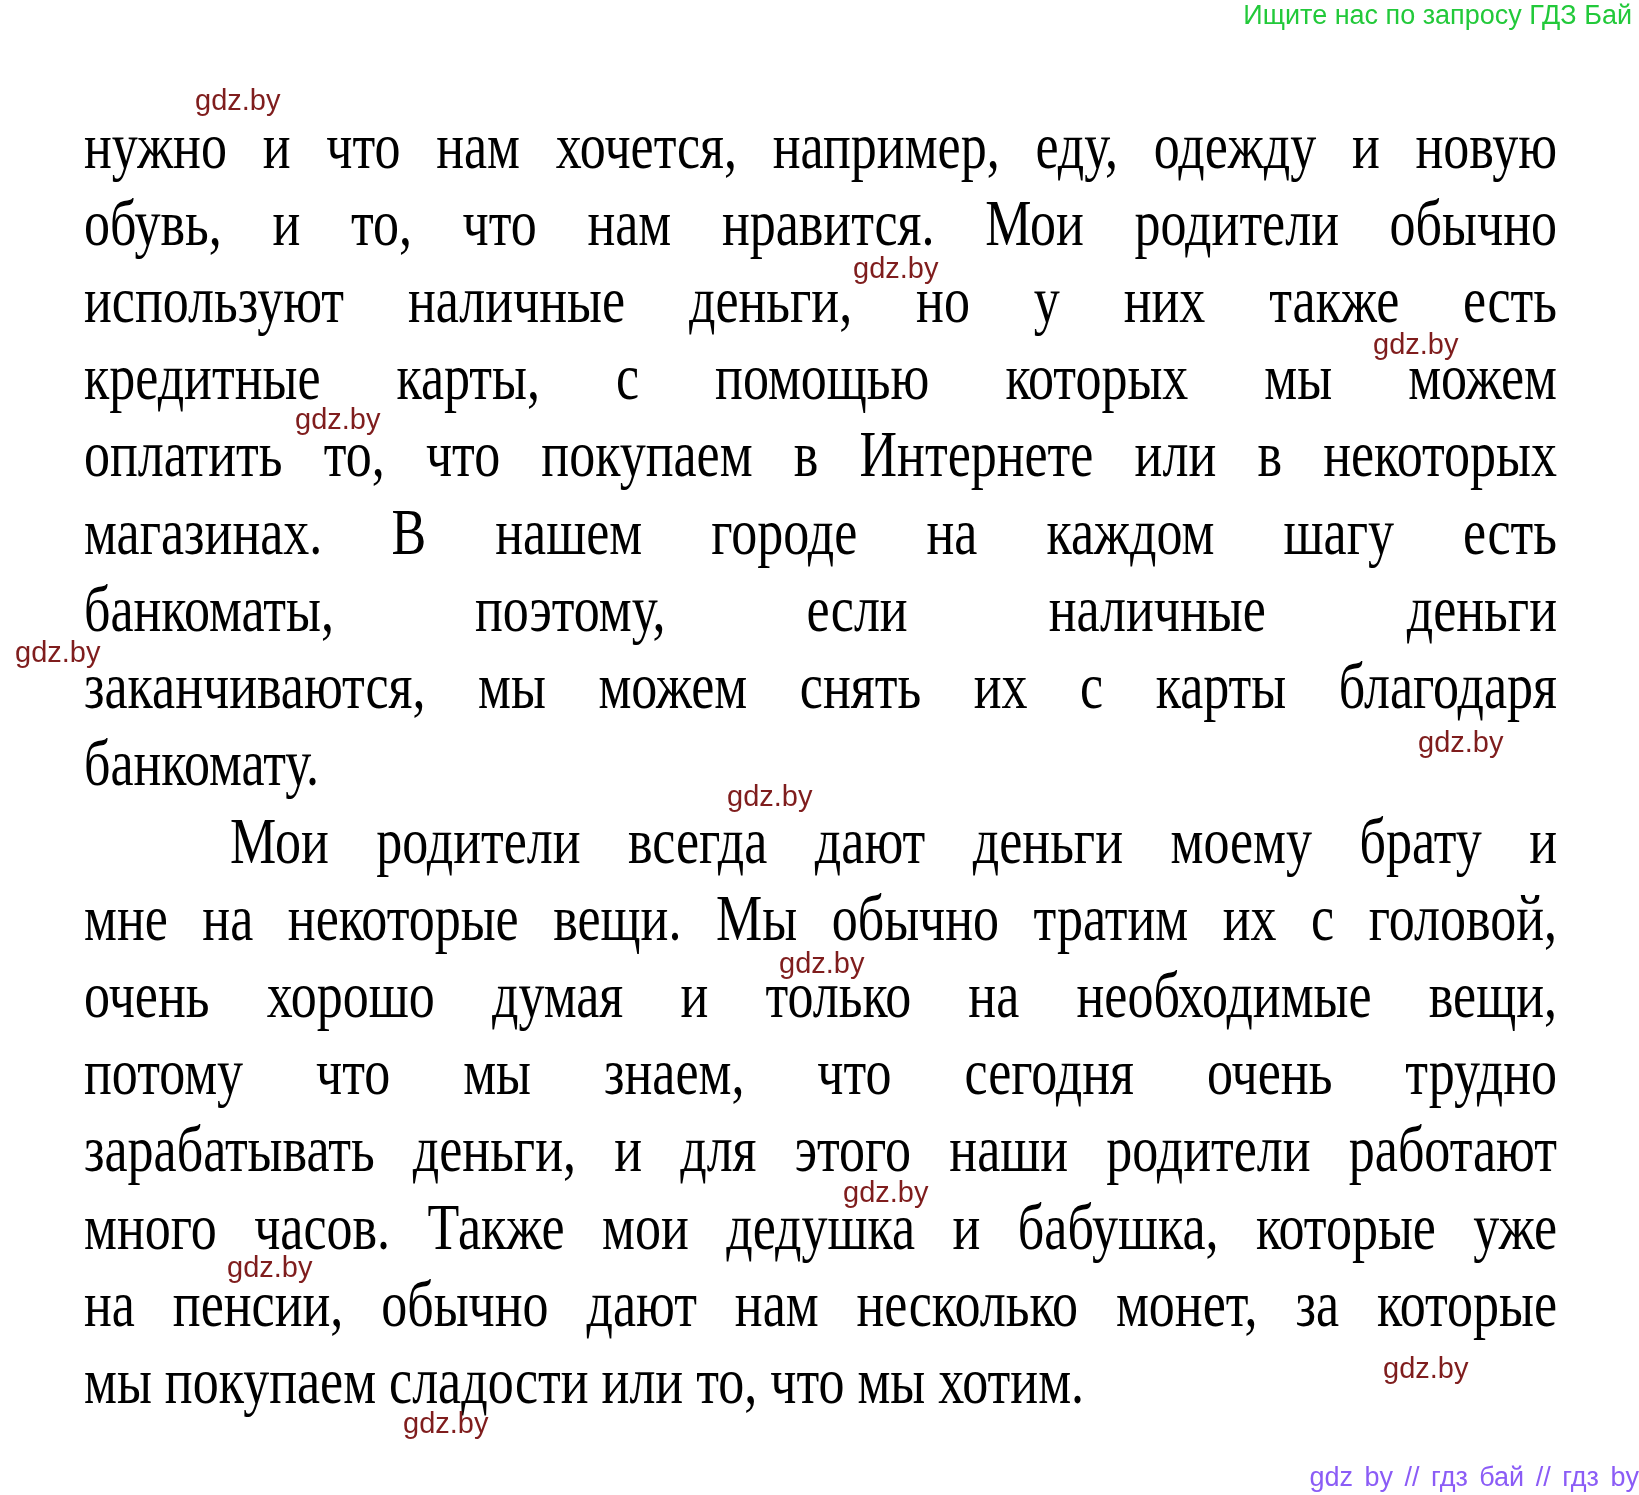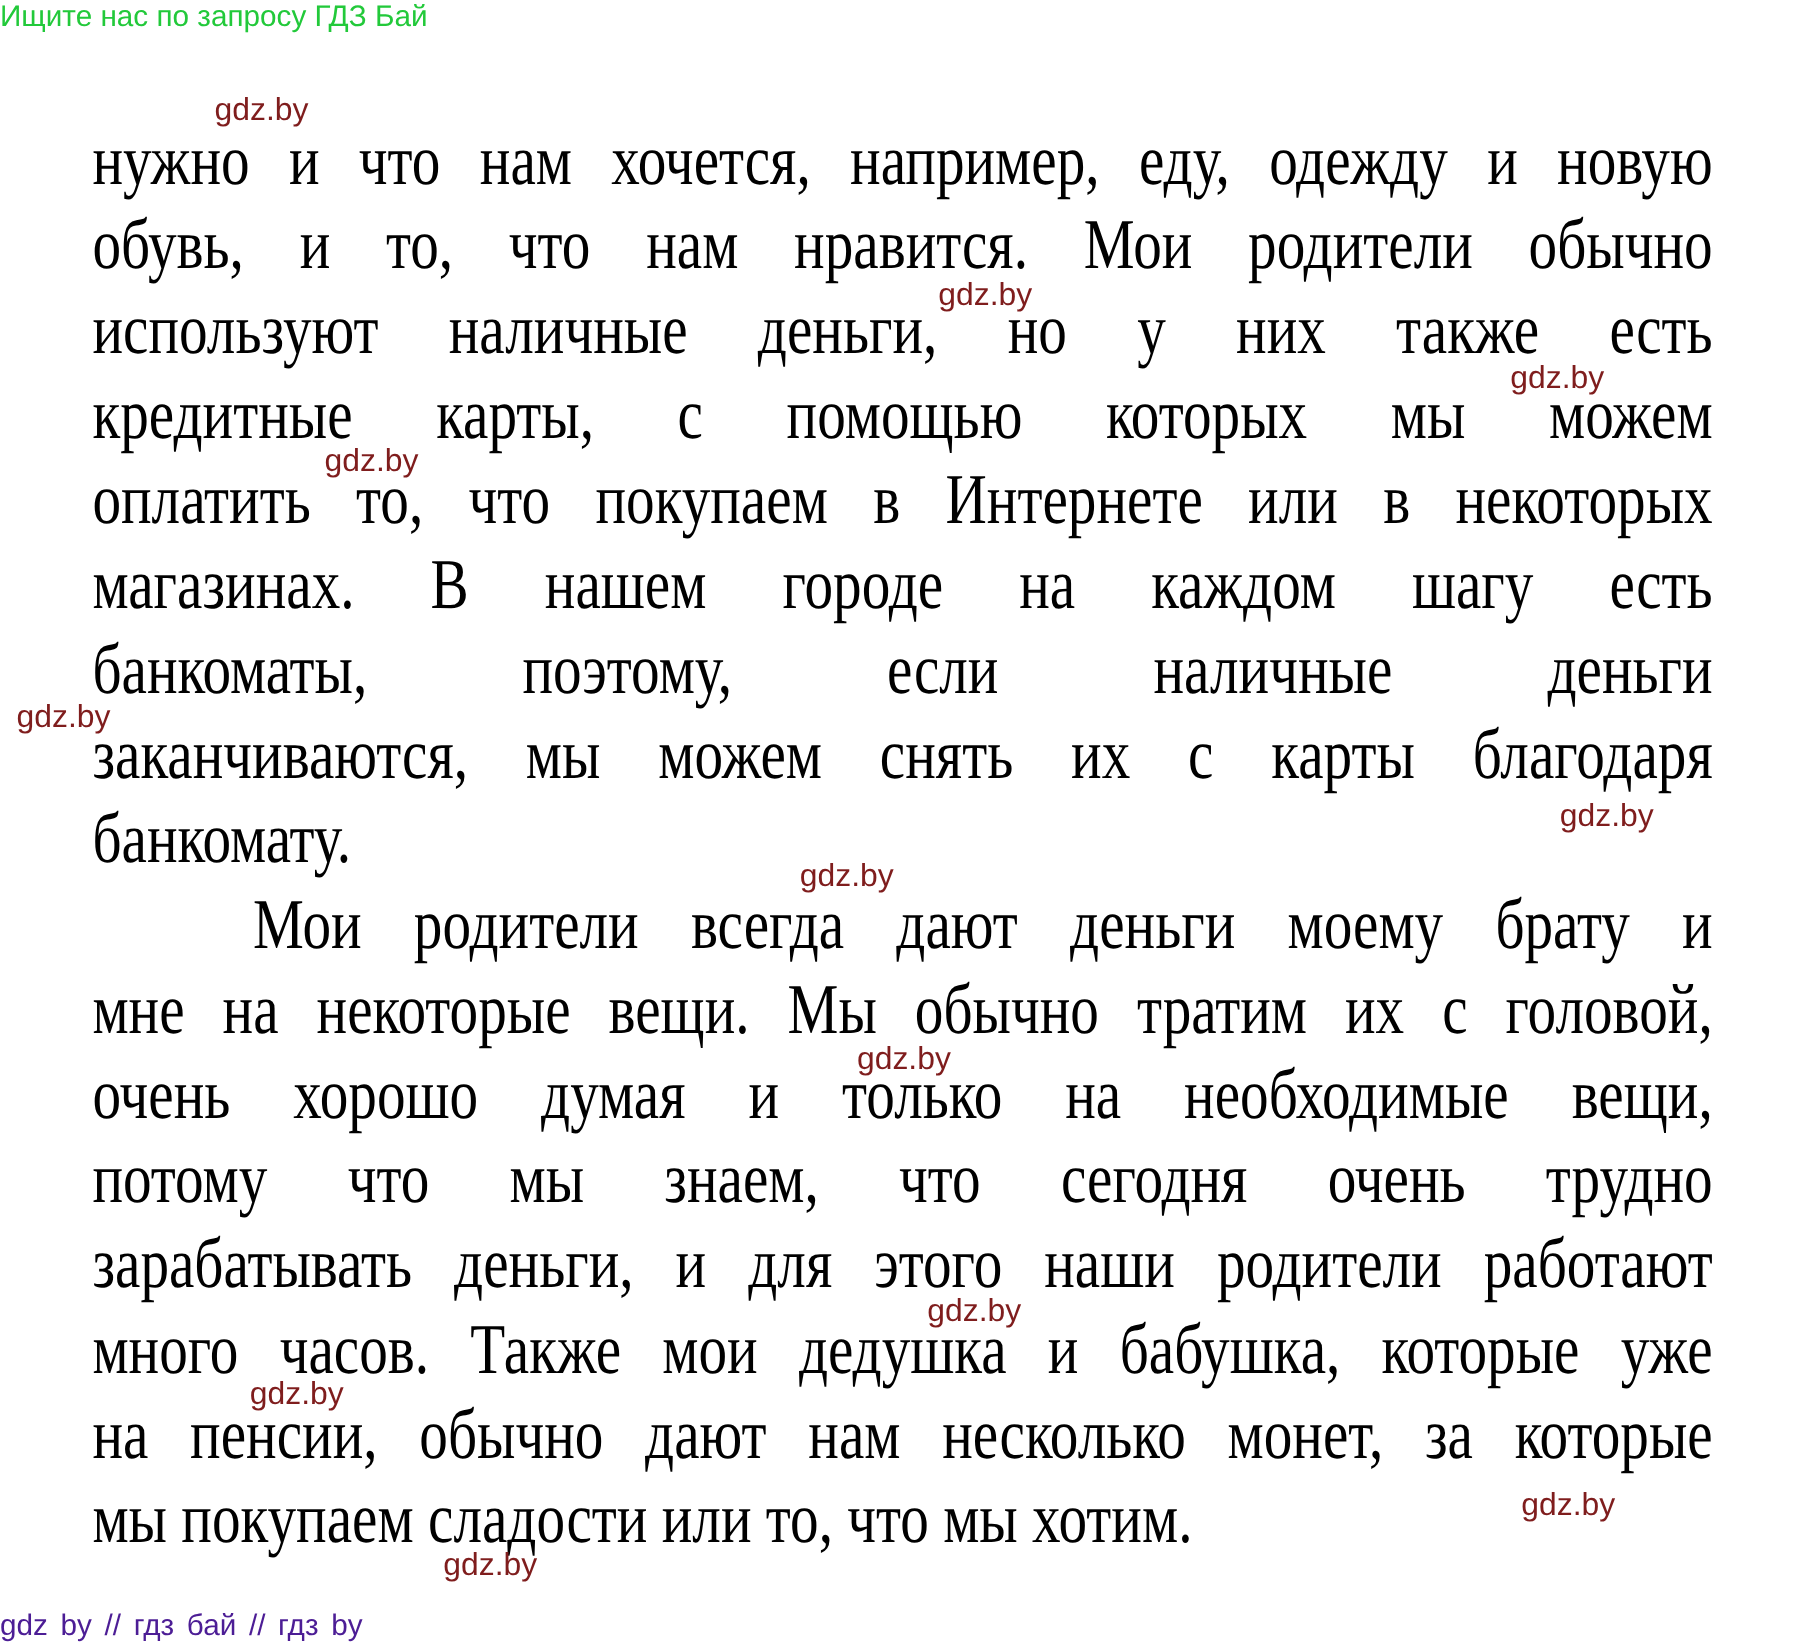--- a/index.html
+++ b/index.html
@@ -1,24 +1,24 @@
 <!DOCTYPE html>
 <html><head>
 <meta charset="utf-8">
 <style>
   html, body { margin: 0; padding: 0; background: #ffffff; }
   body { width: 1639px; height: 1495px; position: relative; overflow: hidden; }
   .header {
     position: absolute; left: 0; top: 0; width: 1632px; height: 30px;
-    text-align: left; color: #22c93a;
+    text-align: right; color: #22c93a;
     font-family: "Liberation Sans", sans-serif; font-size: 27px; line-height: 30px;
   }
   .footer {
     position: absolute; left: 0; top: 1462px; width: 1639px; height: 30px;
-    text-align: left; color: #4c1d95;
+    text-align: right; color: #8b5cf6;
     font-family: "Liberation Sans", sans-serif; font-size: 27px; line-height: 30px;
     word-spacing: 4px;
   }
   .line {
     position: absolute; left: 84px; width: 1473px; height: 60px;
     font-family: "Liberation Serif", serif; font-size: 52px; line-height: 60px;
     color: #000000; white-space: nowrap;
     text-align: justify; text-align-last: justify;
     transform: scaleY(1.25); transform-origin: 0 46px;
   }

